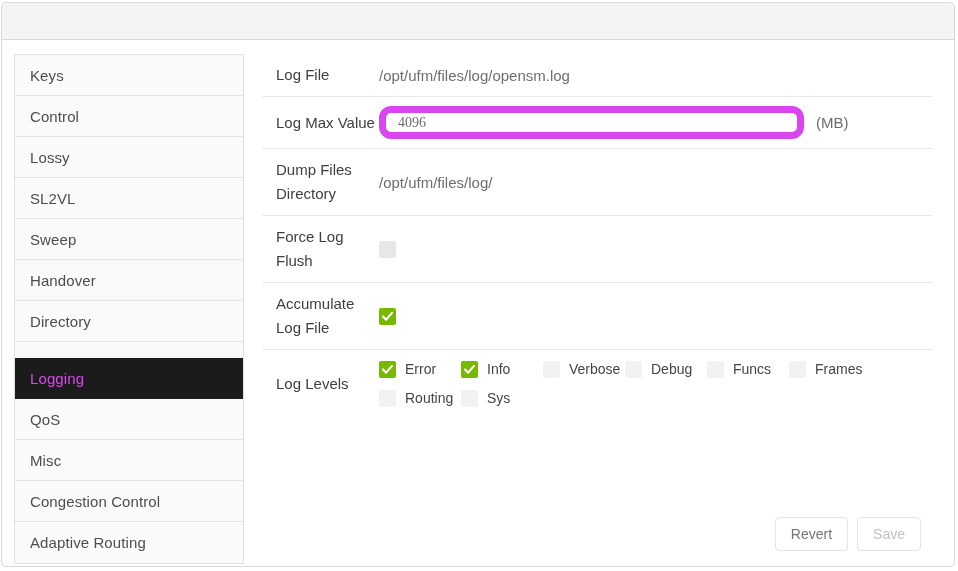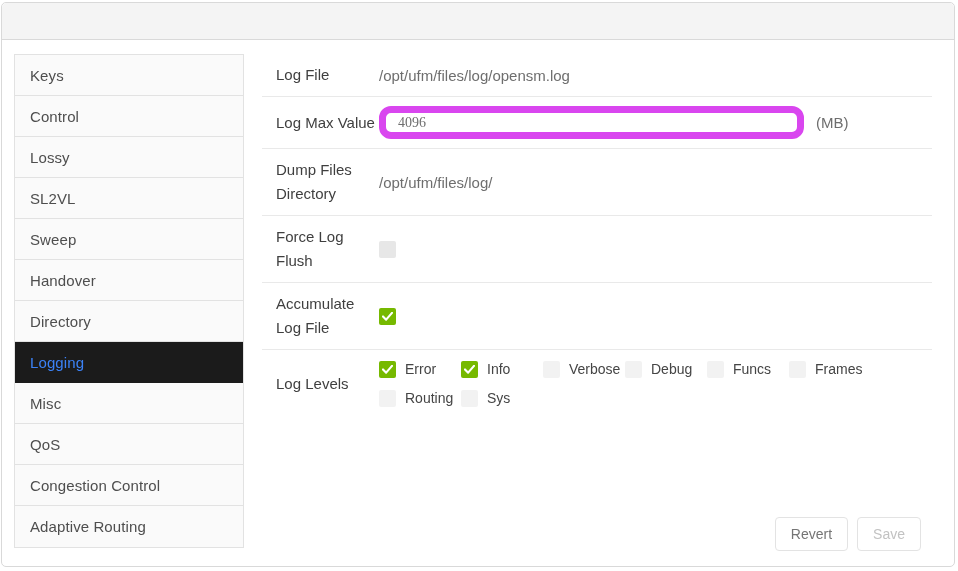--- a/index.html
+++ b/index.html
@@ -40,22 +40,23 @@
     font-size: 15px;
     color: #4e4e4e;
     border-bottom: 1px solid #e2e2e2;
     cursor: pointer;
     letter-spacing: 0.1px;
     text-align: center;
   }
   .sidebar li:last-child { border-bottom: none; }
   .sidebar li.selected {
     background: var(--selected-bg, #1b1b1b);
-    color: #3b82f6;
+    color: #d946ef;
     border-bottom-color: var(--selected-bg, #1b1b1b);
+    margin-top: 16px;
   }
   
   .main {
     position: absolute; left: 260px; top: 51px;
     width: 670px;
   }
   .row {
     display: flex; align-items: center;
     border-bottom: 1px solid #e9e9e9;
     padding: 9px 0;
@@ -139,22 +140,22 @@
 
   <ul class="sidebar">
     <li>Keys</li>
     <li>Control</li>
     <li>Lossy</li>
     <li>SL2VL</li>
     <li>Sweep</li>
     <li>Handover</li>
     <li>Directory</li>
     <li class="selected">Logging</li>
+    <li>QoS</li>
     <li>Misc</li>
-    <li>QoS</li>
     <li>Congestion Control</li>
     <li>Adaptive Routing</li>
   </ul>
 
   <div class="main">
 
     <div class="row">
       <div class="row-label">Log File</div>
       <div class="row-value">/opt/ufm/files/log/opensm.log</div>
     </div>

